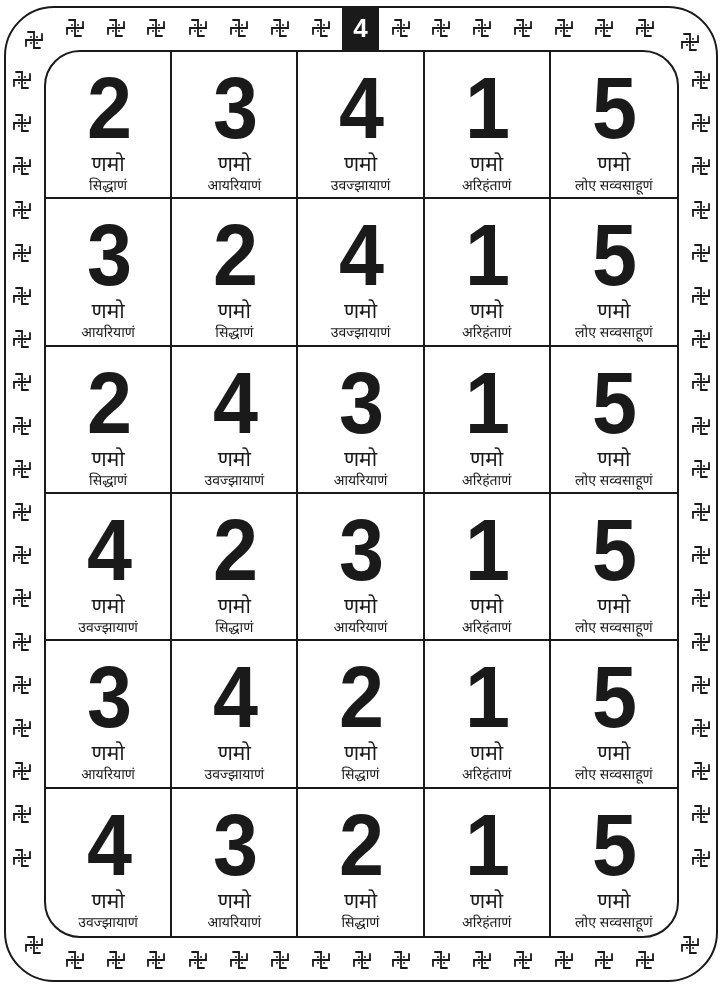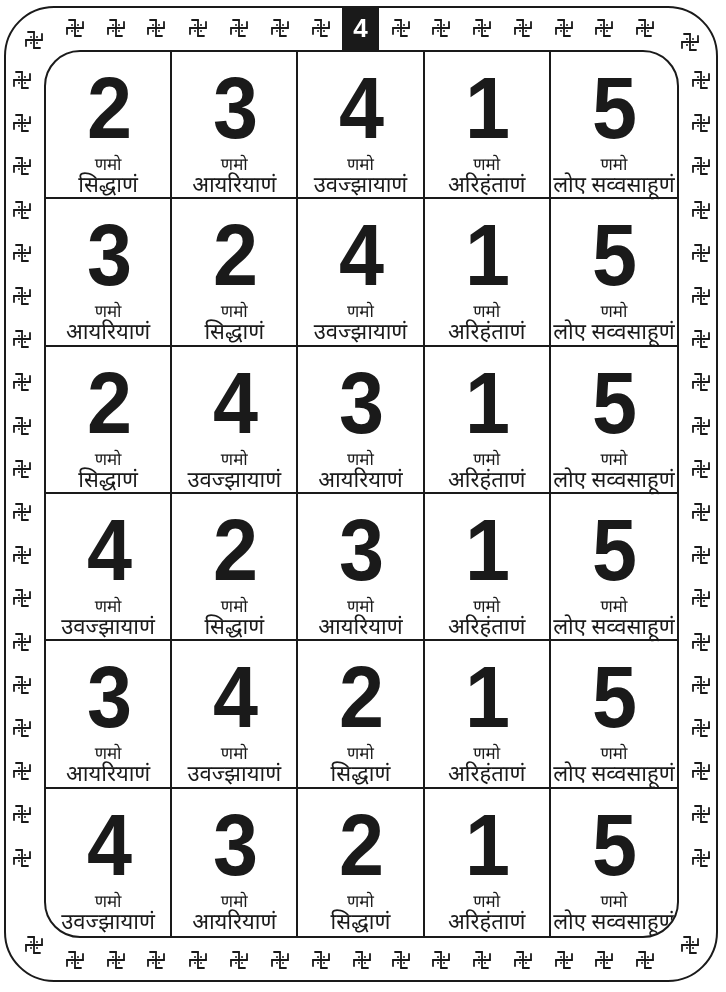--- a/index.html
+++ b/index.html
@@ -13,22 +13,22 @@
   .grid { position:absolute; left:44px; top:50px; width:635px; height:888px;
           border:2px solid #1a1a1a; border-radius:36px; box-sizing:border-box; overflow:hidden;
           display:grid; grid-template-columns:repeat(5, 1fr); grid-template-rows:repeat(6, 1fr); }
   .cell { border-right:2px solid #1a1a1a; border-bottom:2px solid #1a1a1a;
           display:flex; flex-direction:column; align-items:center; justify-content:flex-start;
           box-sizing:border-box; padding-top:12px; }
   .cell.c5 { border-right:none; }
   .cell.r6 { border-bottom:none; }
   .num { font-family:"Liberation Sans", sans-serif; font-weight:bold; font-size:88px;
          line-height:88px; height:92px; letter-spacing:-2px; color:#1a1a1a; transform:scaleX(0.92); }
-  .l1 { font-family:"DejaVu Serif", serif; font-size:17px; line-height:20px; margin-top:-2px; }
-  .l2 { font-family:Liberation Serif, serif; font-size:22px; line-height:22px; white-space:nowrap; }
+  .l1 { font-family:"DejaVu Serif", serif; font-size:21px; line-height:20px; margin-top:-2px; }
+  .l2 { font-family:Liberation Sans, sans-serif; font-size:14px; line-height:22px; white-space:nowrap; }
   .sw { position:absolute; width:22px; height:22px; display:flex; align-items:center; justify-content:center; }
   .sw svg { width:20px; height:20px; }
 </style>
 </head>
 <body>
 
 <div class="frame"></div>
 <div class="badge">4</div>
 
 <div class="grid" id="grid">

